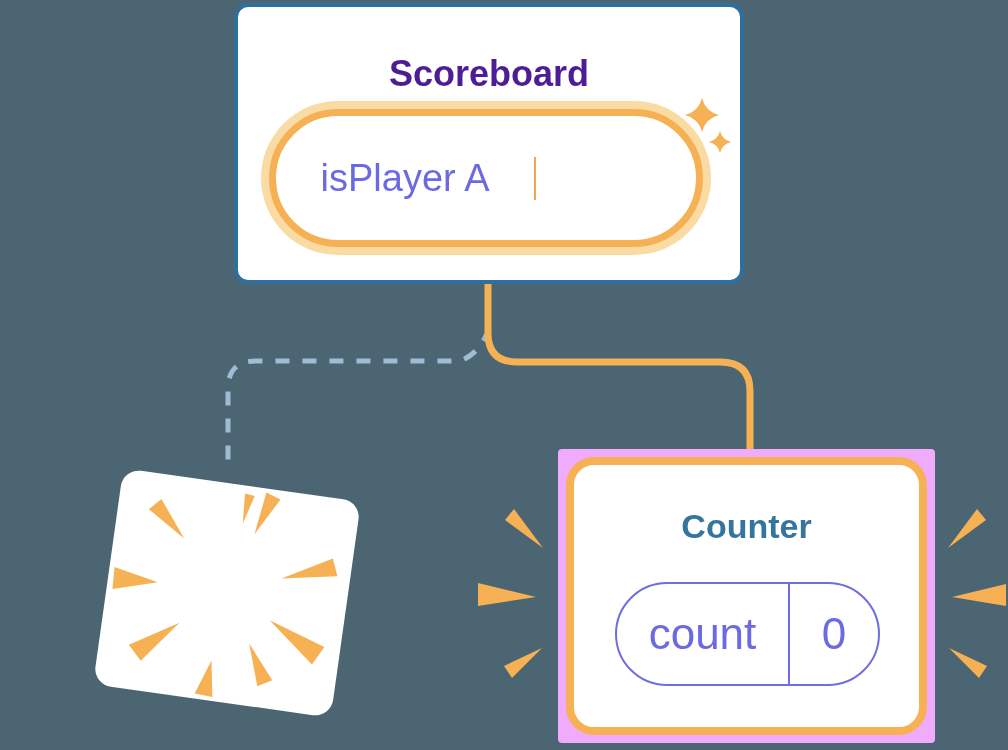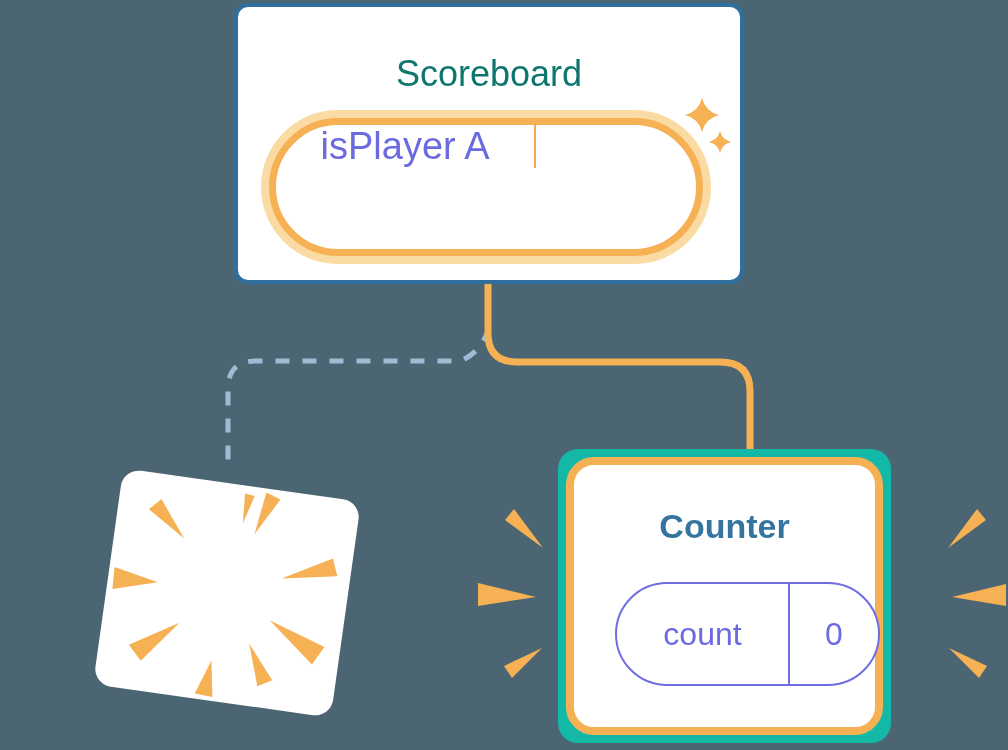--- a/index.html
+++ b/index.html
@@ -12,59 +12,59 @@
   .layer { position:absolute; left:0; top:0; }
 
   
   .scoreboard-card {
     position:absolute; left:234px; top:3px; width:510px; height:281px;
     box-sizing:border-box; background:#FFFFFF;
     border:4px solid #2F6F9D; border-radius:14px; z-index:2;
   }
   .scoreboard-title {
     position:absolute; left:0; top:46px; width:100%;
-    text-align:center; font-size:36px; font-weight:400; color:#0f766e;
+    text-align:center; font-size:36px; font-weight:700; color:#4c1d95;
   }
   .state-pill {
     position:absolute; left:31px; top:102px; width:434px; height:138px;
     box-sizing:border-box; background:#FFFFFF;
     border:7px solid #F6B155; border-radius:80px;
     box-shadow:0 0 0 8px #FBDBA4;
-    display:flex; align-items:flex-start; overflow:hidden;margin-top:9px;
+    display:flex; align-items:center; overflow:hidden;
   }
   .pill-cell {
     display:flex; align-items:center; justify-content:center;
     color:#6C6AE0; font-size:38px;
   }
   .state-pill .pill-label { width:258px; border-right:2px solid #F2A94E; }
   .state-pill .pill-value { flex:1; font-weight:700; }
 
   .sparkles { position:absolute; left:678px; top:86px; z-index:3; }
 
   
   .counter-card {
-    position:absolute; left:558px; top:449px; width:333px; height:294px;
-    box-sizing:border-box; background:#14b8a6;
-    border-radius:20px; padding:8px; z-index:2;
+    position:absolute; left:558px; top:449px; width:377px; height:294px;
+    box-sizing:border-box; background:#f0abfc;
+    border-radius:4px; padding:8px; z-index:2;
   }
   .counter-frame {
     position:relative; width:100%; height:100%; box-sizing:border-box;
     background:#FFFFFF; border:8px solid #F6B155; border-radius:28px;
   }
   .counter-title {
     position:absolute; left:0; top:42px; width:100%;
     text-align:center; font-size:34px; font-weight:600; color:#35749E;
   }
   .counter-pill {
     position:absolute; left:41px; top:117px; width:265px; height:104px;
     box-sizing:border-box; background:#FFFFFF;
     border:2px solid #6F6DE2; border-radius:60px;
     display:flex; align-items:stretch; overflow:hidden;
   }
-  .counter-pill .pill-cell { font-size:32px;text-align:center; }
+  .counter-pill .pill-cell { font-size:44px;text-align:center; }
   .counter-pill .pill-label { width:171px; border-right:2px solid #6F6DE2; }
   .counter-pill .pill-value { flex:1; }
 
   
   .destroyed-card {
     position:absolute; left:107px; top:484px; width:240px; height:218px;
     background:#FFFFFF; border-radius:18px;
     transform:rotate(8deg); z-index:2;
   }
 </style>

